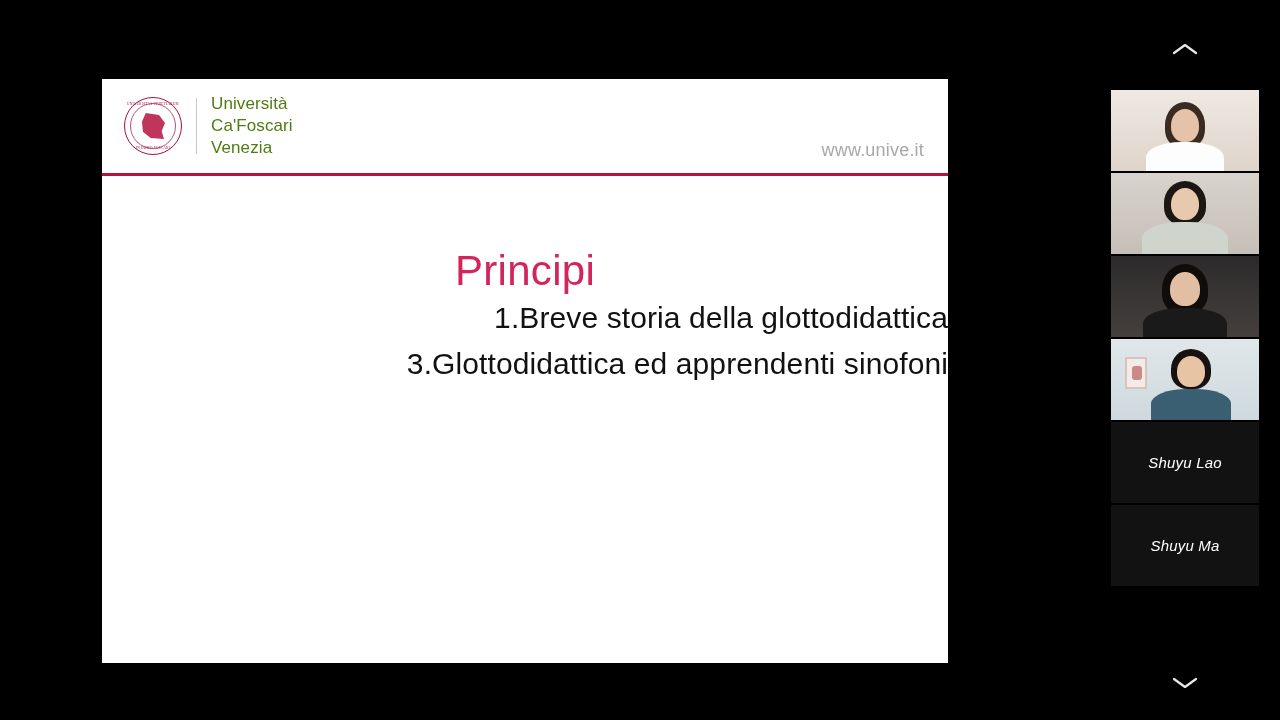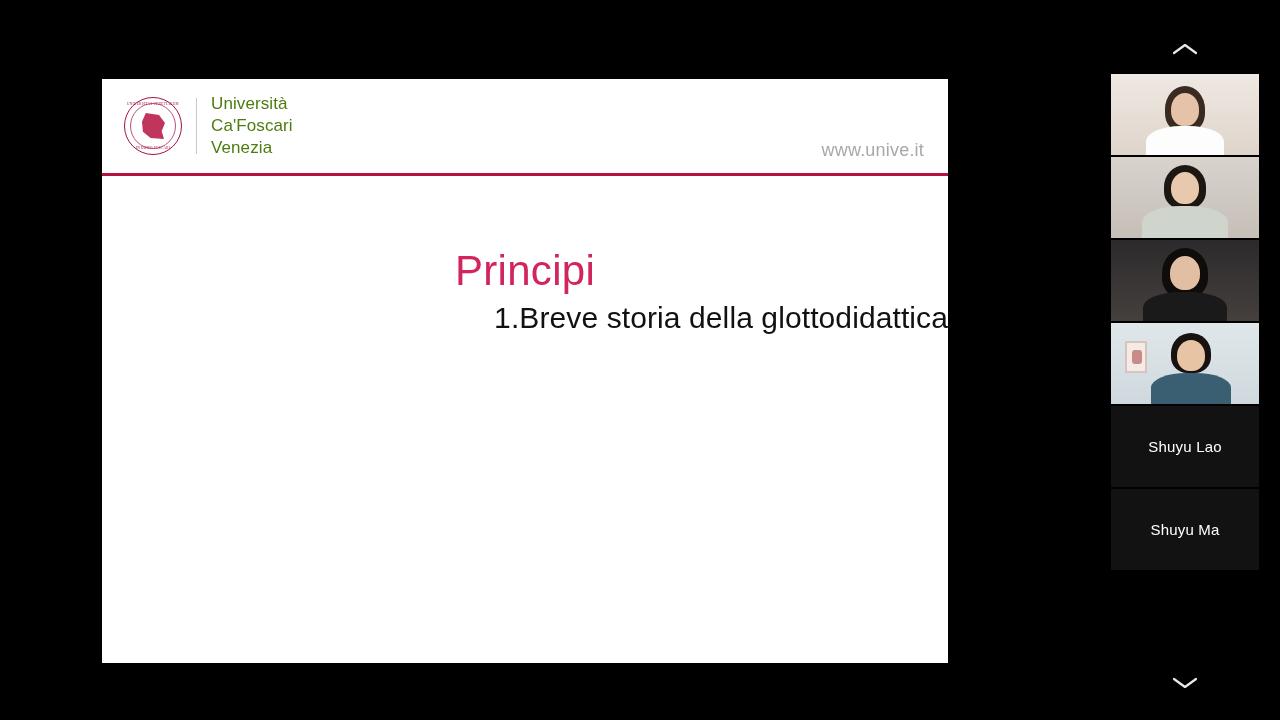--- a/index.html
+++ b/index.html
@@ -162,21 +162,22 @@
   .scroll-btn.up { margin-top: 28px; }
   .scroll-btn.down { margin-top: auto; margin-bottom: 16px; }
   .chev {
     width: 26px; height: 14px;
   }
   .tiles {
     width: 148px;
     display: flex;
     flex-direction: column;
     gap: 2px;
-    margin-top: 4px;
+    margin-top: 20px;
+    font-style: italic;
   }
   .tile {
     position: relative;
     width: 148px;
     height: 81px;
     background: #1b1b1b;
     overflow: hidden;
     flex: none;
   }
   .tile.active { outline: 2px solid #3ecb63; outline-offset: -2px; }
@@ -263,20 +264,23 @@
         </div>
         <div class="slide-url">www.unive.it</div>
       </div>
 
       <div class="slide-body">
         <div class="slide-title">Principi</div>
         <ul class="agenda">
           <li>
             <span class="num">1.</span><span>Breve storia della glottodidattica</span>
           </li>
+          <li>
+            <span class="num">3.</span><span>Glottodidattica ed apprendenti sinofoni</span>
+          </li>
         </ul>
       </div>
 
     </div>
   </div>
 
   <div class="divider-handle"></div>
 
   <div class="sidebar">
 

